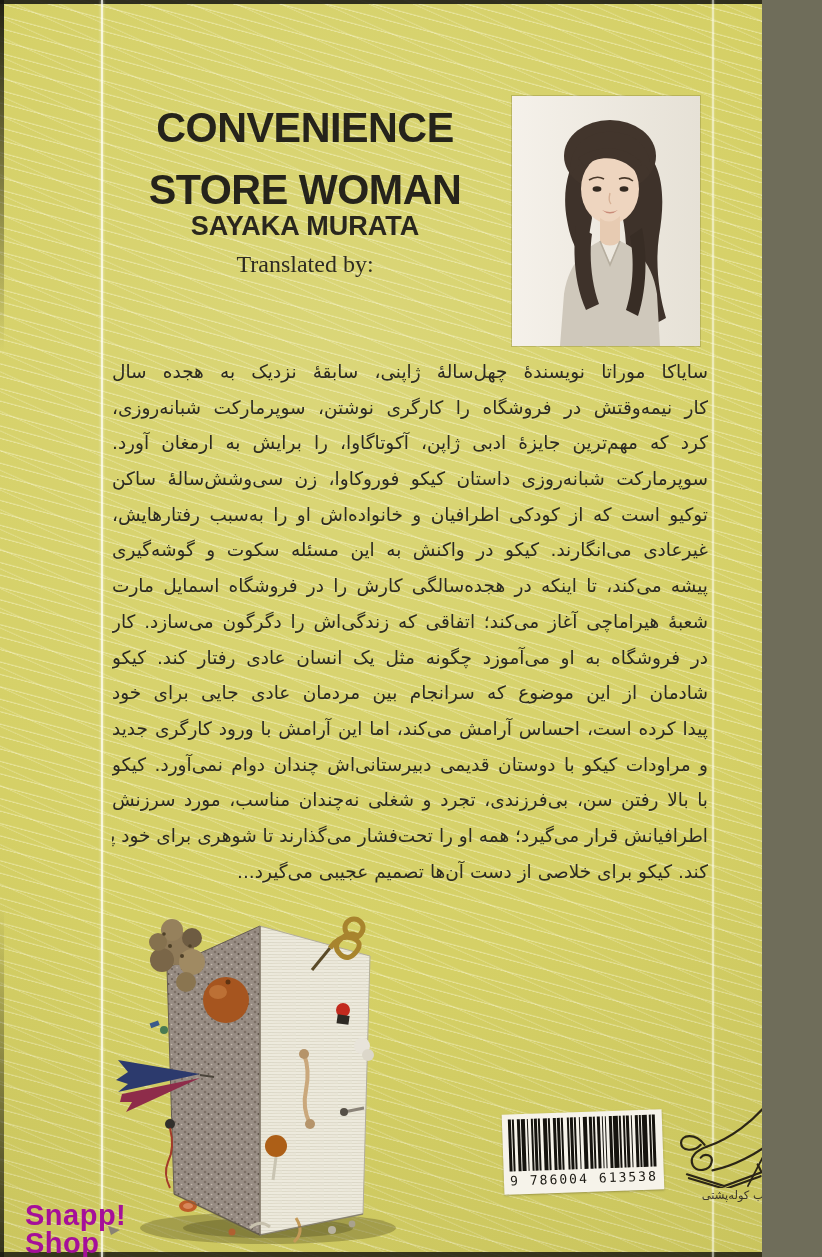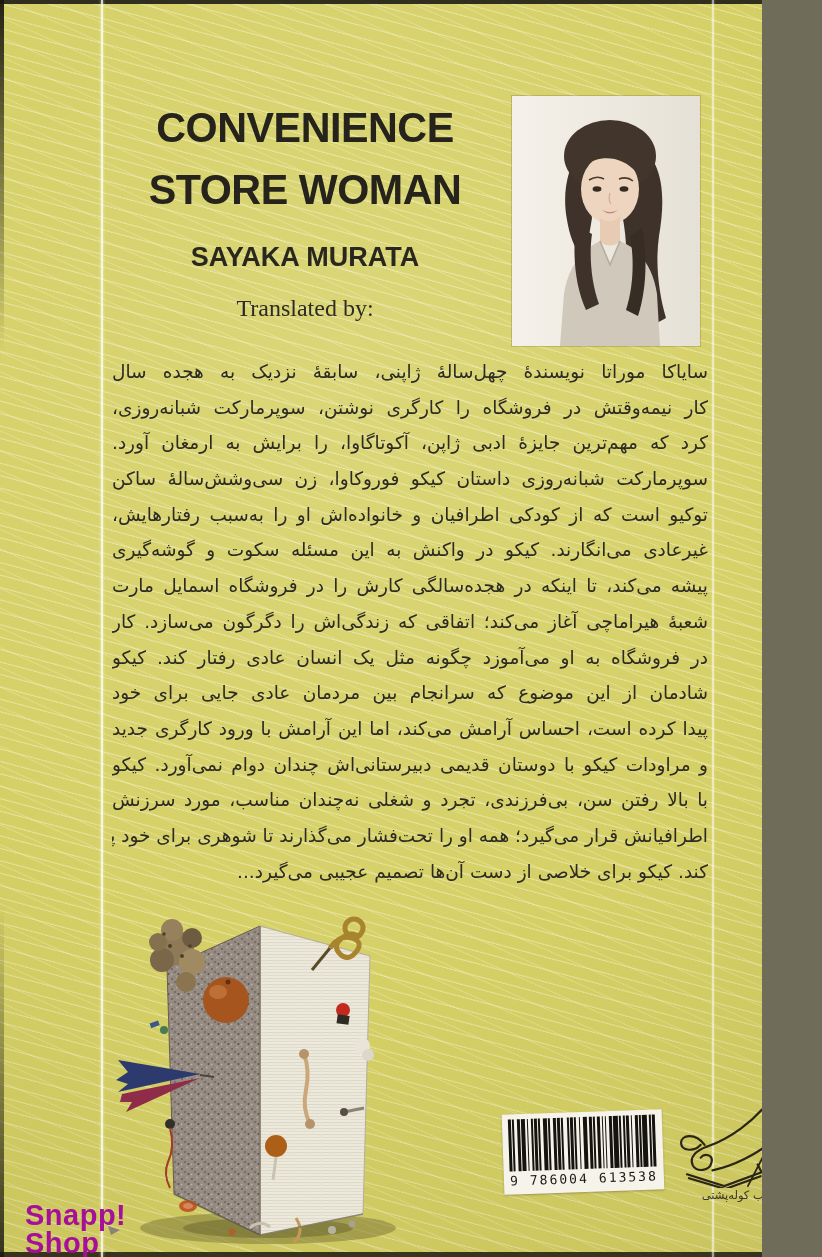--- a/index.html
+++ b/index.html
@@ -19,22 +19,22 @@
     background:linear-gradient(rgba(25,24,16,.95) 0%, rgba(25,24,16,0) 28%, rgba(25,24,16,0) 72%, rgba(25,24,16,.85) 100%);}
   
   .fold{position:absolute;top:0;width:2px;height:100%;}
   .fold-l{left:101px;background:rgba(255,255,248,.8);box-shadow:0 0 3px rgba(255,255,248,.7);}
   .fold-r{left:712px;background:rgba(255,255,248,.55);box-shadow:0 0 2px rgba(255,255,248,.5);}
 
   
   .title-block{position:absolute;left:104px;top:106px;width:402px;text-align:center;color:#25231b;}
   .t-main{font-weight:bold;font-size:43px;line-height:1.0;letter-spacing:-0.5px;transform:scaleX(.96);transform-origin:center;}
   .t-main.l2{margin-top:19px;}
-  .t-author{font-weight:bold;font-size:27px;margin-top:31px;letter-spacing:0px;color:#2a271e;}
-  .t-translated{font-family:"Liberation Serif", serif;font-size:24px;margin-top:22px;color:#2e2b22;}
+  .t-author{font-weight:bold;font-size:27px;letter-spacing:0px;color:#2a271e;}
+  .t-translated{font-family:"Liberation Serif", serif;font-size:24px;margin-top:9px;color:#2e2b22;}
   .t-translator{font-family:"Liberation Serif", serif;font-size:30px;margin-top:2px;color:#2e2b22;}
 
   
   .photo{position:absolute;left:512px;top:96px;width:188px;height:250px;
     box-shadow:0 0 0 1px rgba(95,90,40,.25);background:#f2eee7;}
   .photo svg{display:block;}
 
   
   .synopsis{
     position:absolute;left:112px;top:354px;width:596px;height:540px;overflow:hidden;

